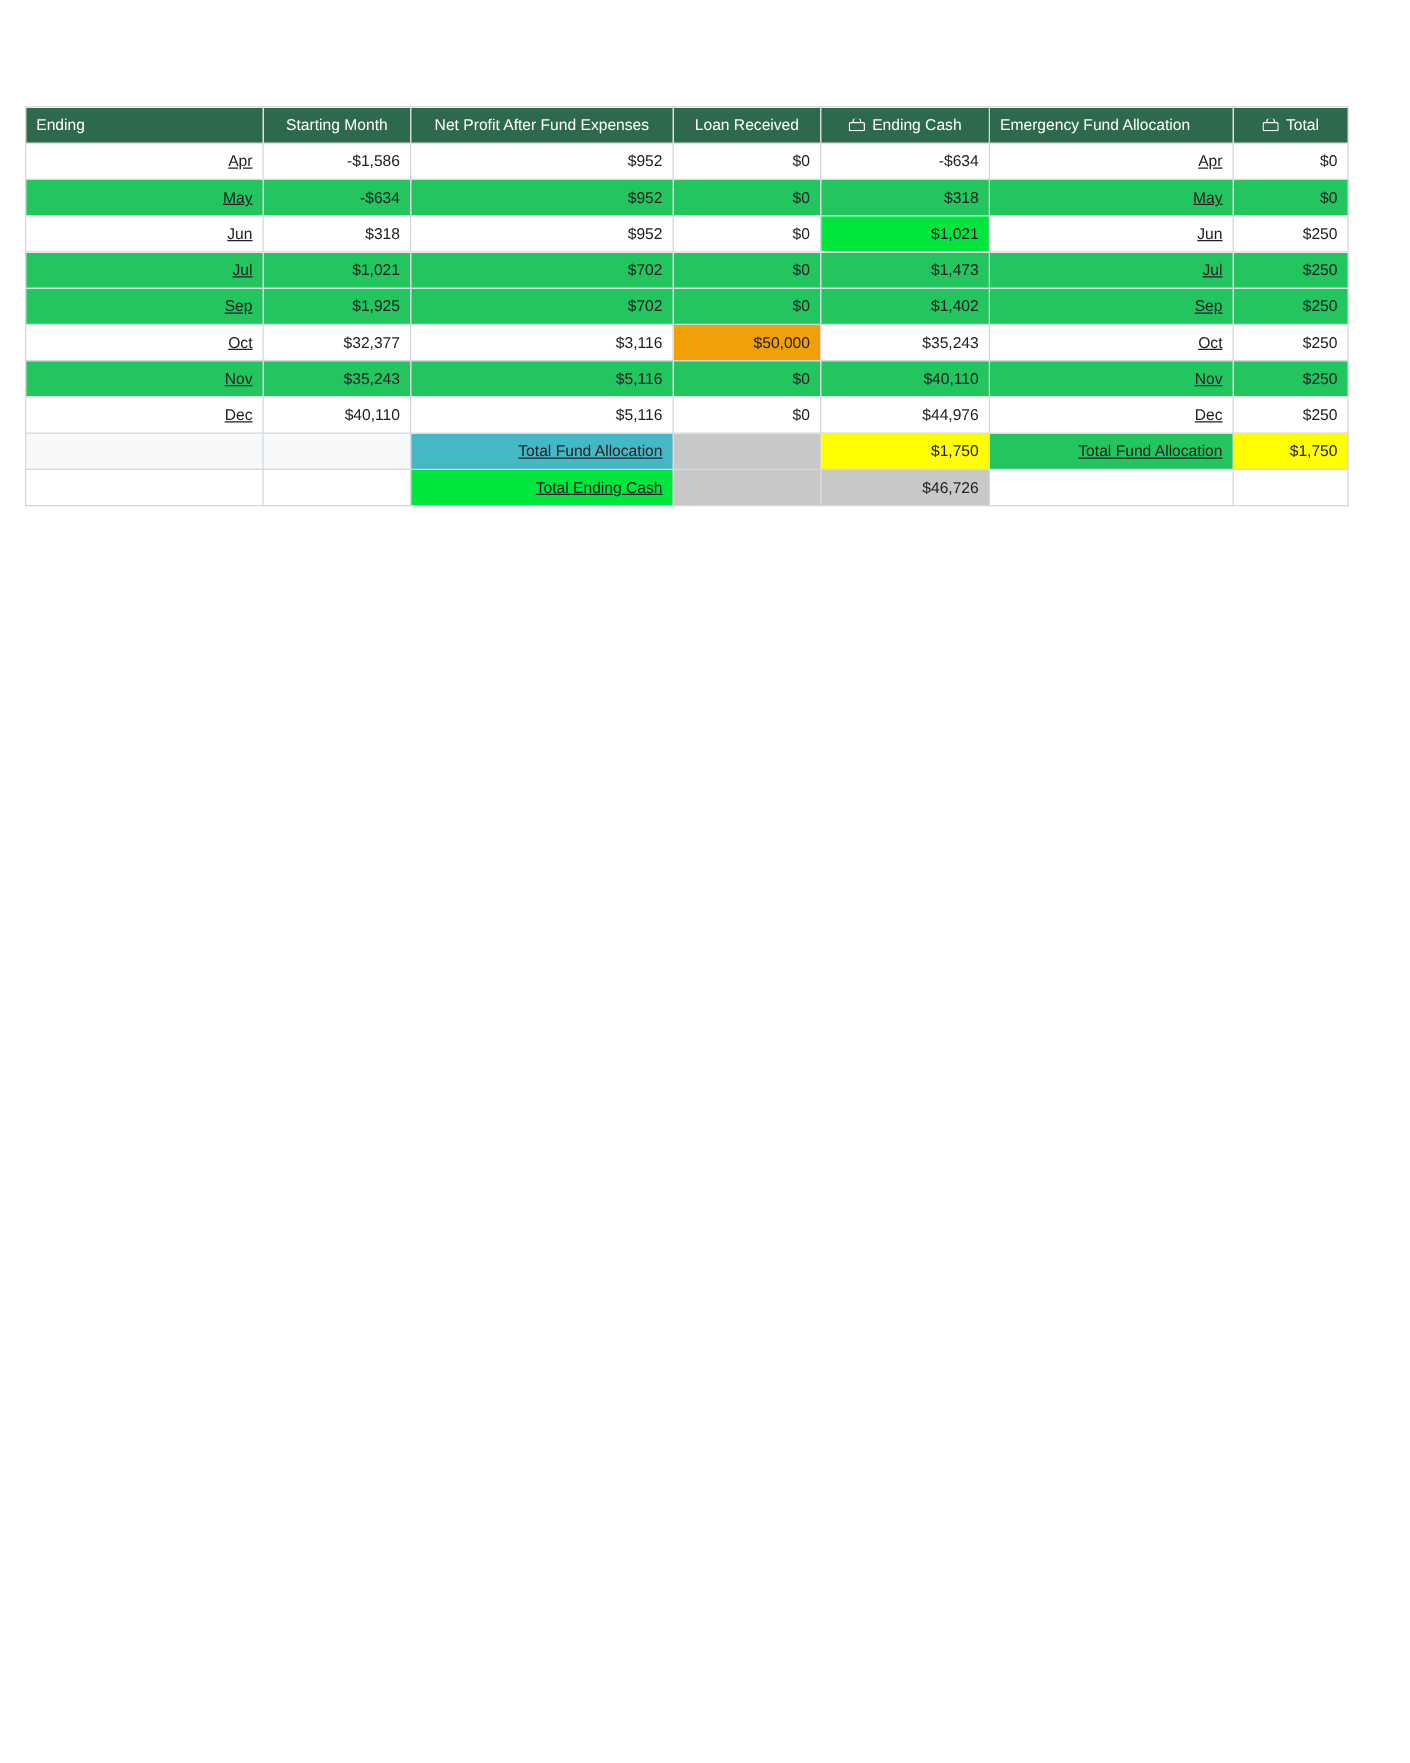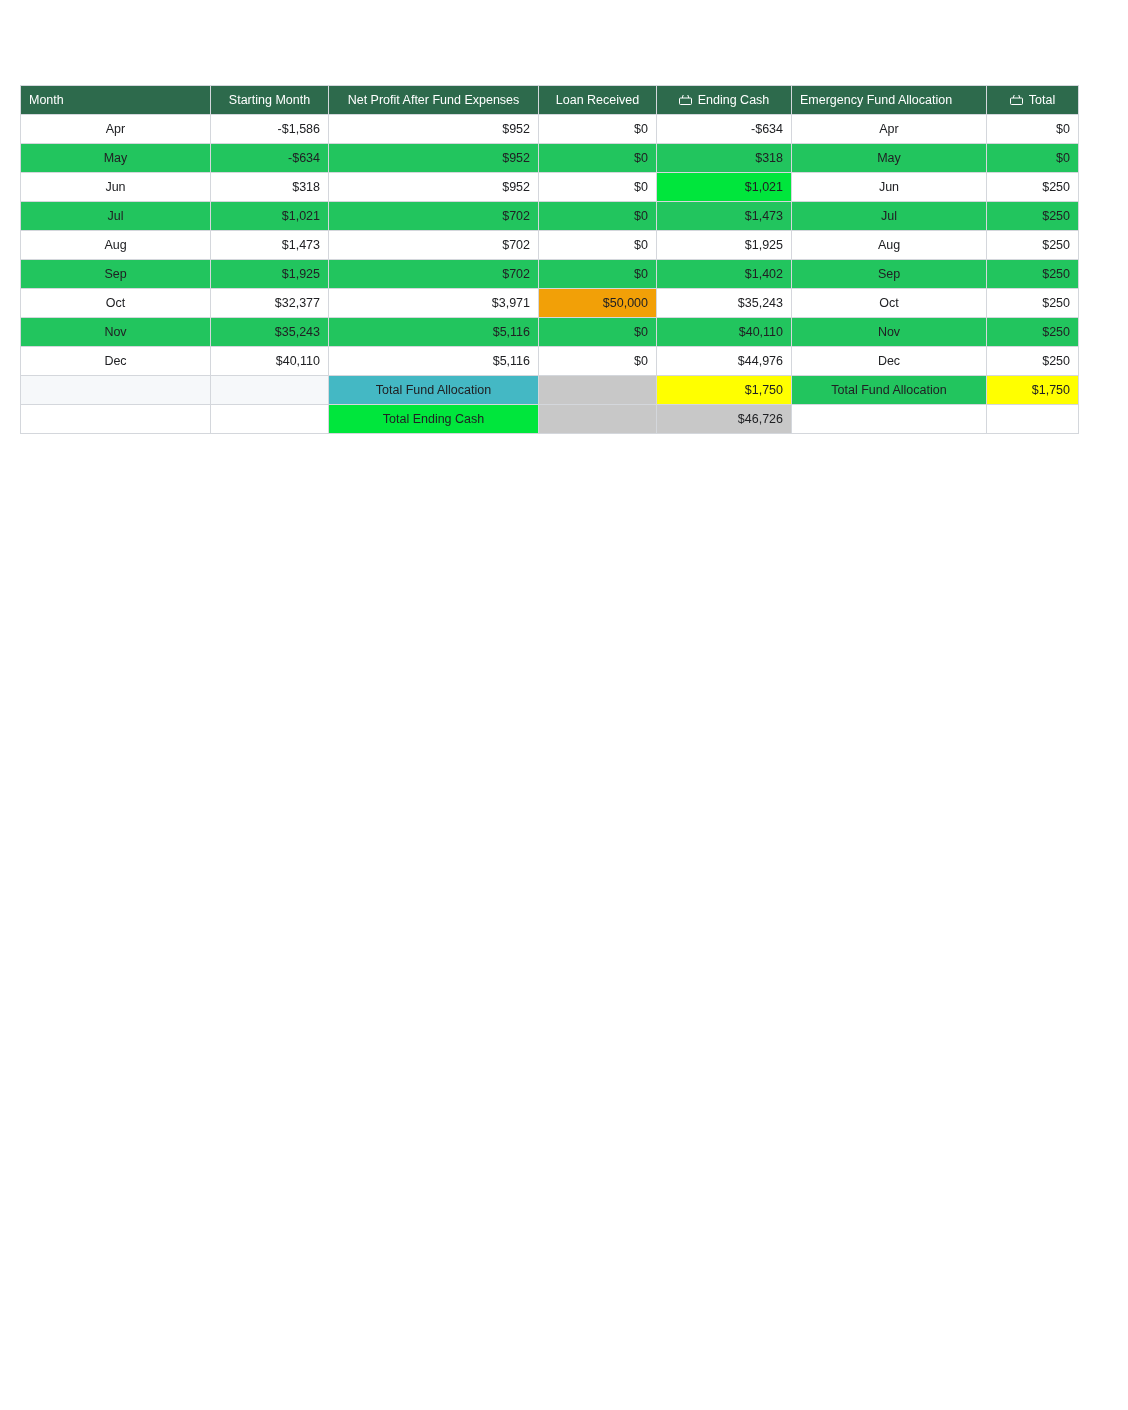--- a/index.html
+++ b/index.html
@@ -45,21 +45,21 @@
     background: #2d6a4c;
     color: #ffffff;
     font-size: 12.5px;
     border: 1px solid #2d6a4c;
     height: 29px;
   }
   th.left { text-align: left; }
   th.center { text-align: center; }
 
   .num { text-align: right; }
-  .txt { text-align: center; }
+  .txt { text-align: right; text-decoration: underline; }
 
   tr.odd td { background: #ffffff; }
   tr.even td { background: #22c55e; }
 
   td.blank { background: #ffffff; border: 1px solid #d4d7dc; }
   tr.even td.blank { background: #f6f8fa; }
 
   .fill-green   { background: #00e63c !important; }
   .fill-orange  { background: #f2a007 !important; font-weight: bold; }
   .fill-yellow  { background: #ffff00 !important; }
@@ -85,21 +85,21 @@
       <col class="c0">
         <col class="c1">
         <col class="c2">
         <col class="c3">
         <col class="c4">
         <col class="c5">
         <col class="c6">
     </colgroup>
     <thead>
       <tr>
-        <th class="left"><span>Month</span></th>
+        <th class="left"><span>Ending</span></th>
         <th class="center"><span>Starting Month</span></th>
         <th class="center"><span>Net Profit After Fund Expenses</span></th>
         <th class="center"><span>Loan Received</span></th>
         <th class="center">
           <span class="lock-ico">
             <svg width="13" height="10" viewBox="0 0 13 10">
                 <rect x="0.5" y="3" width="12" height="6.5" rx="1" fill="none" stroke="#ffffff" stroke-width="1"></rect>
                 <path d="M3.5 3 V2 a3 3 0 0 1 6 0 V3" fill="none" stroke="#ffffff" stroke-width="1"></path>
               </svg>
           </span><span>Ending Cash</span>
@@ -145,42 +145,33 @@
       </tr>
       <tr class="even">
         <td class="txt">Jul</td>
         <td class="num">$1,021</td>
         <td class="num">$702</td>
         <td class="num">$0</td>
         <td class="num">$1,473</td>
         <td class="txt">Jul</td>
         <td class="num">$250</td>
       </tr>
-      <tr class="odd">
-        <td class="txt">Aug</td>
-        <td class="num">$1,473</td>
-        <td class="num">$702</td>
-        <td class="num">$0</td>
-        <td class="num">$1,925</td>
-        <td class="txt">Aug</td>
-        <td class="num">$250</td>
-      </tr>
       <tr class="even">
         <td class="txt">Sep</td>
         <td class="num">$1,925</td>
         <td class="num">$702</td>
         <td class="num">$0</td>
         <td class="num">$1,402</td>
         <td class="txt">Sep</td>
         <td class="num">$250</td>
       </tr>
       <tr class="odd">
         <td class="txt">Oct</td>
         <td class="num">$32,377</td>
-        <td class="num">$3,971</td>
+        <td class="num">$3,116</td>
         <td class="num fill-orange">$50,000</td>
         <td class="num">$35,243</td>
         <td class="txt">Oct</td>
         <td class="num">$250</td>
       </tr>
       <tr class="even">
         <td class="txt">Nov</td>
         <td class="num">$35,243</td>
         <td class="num">$5,116</td>
         <td class="num">$0</td>

